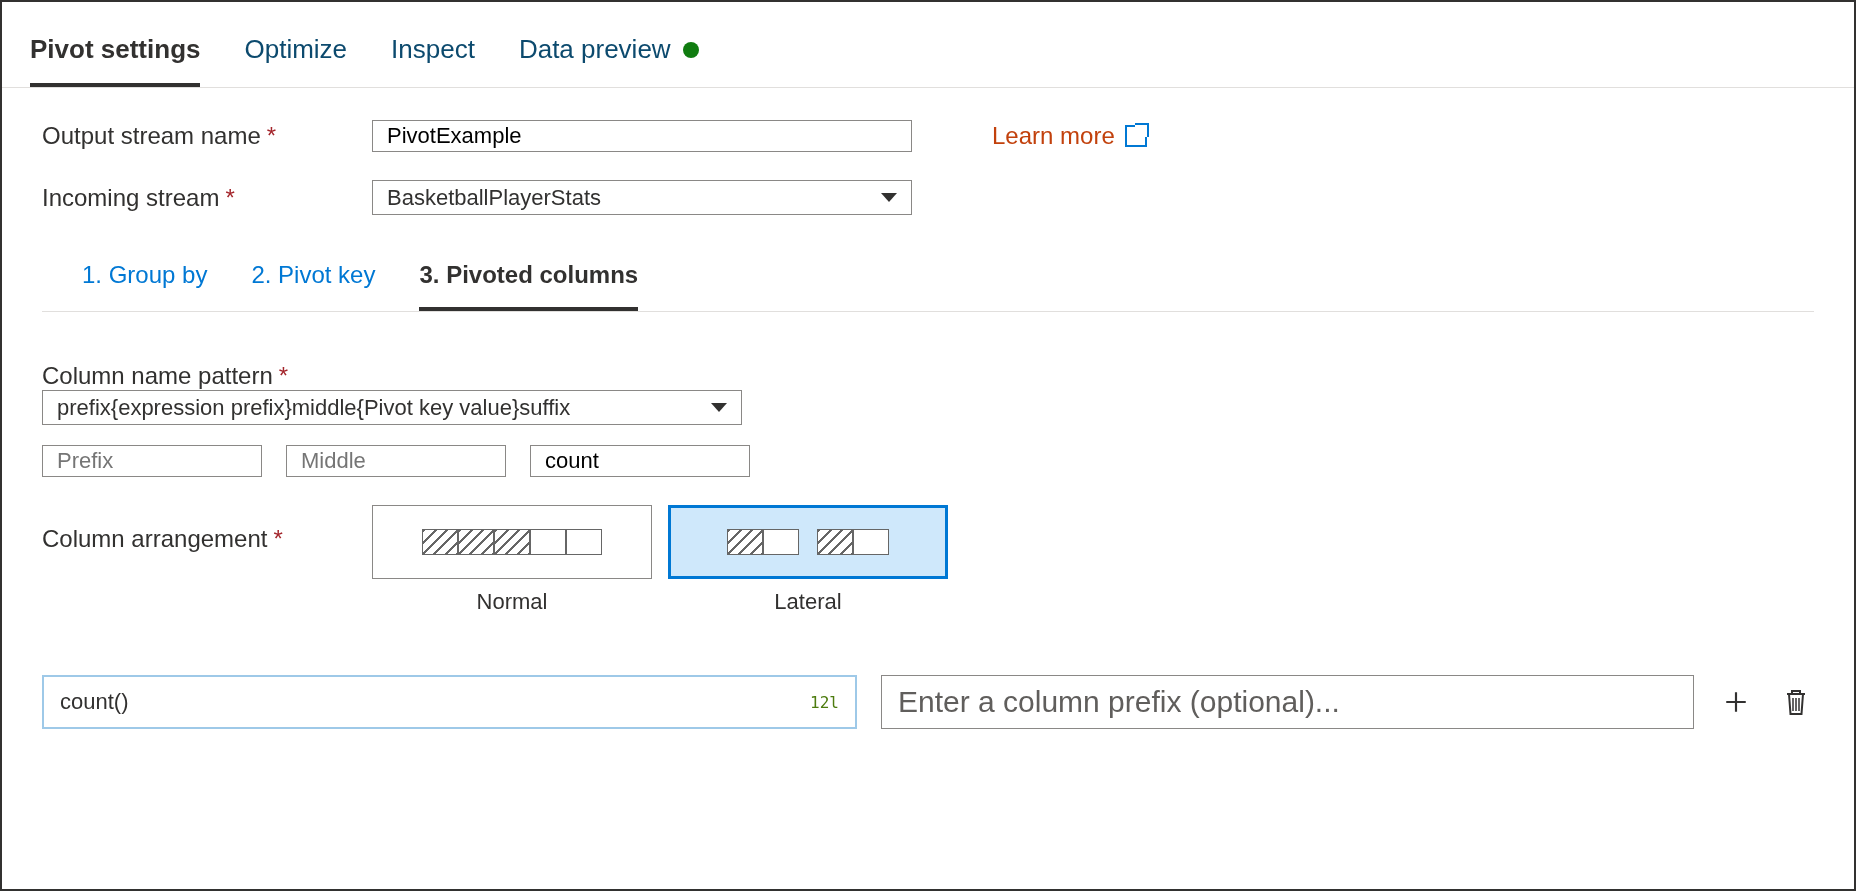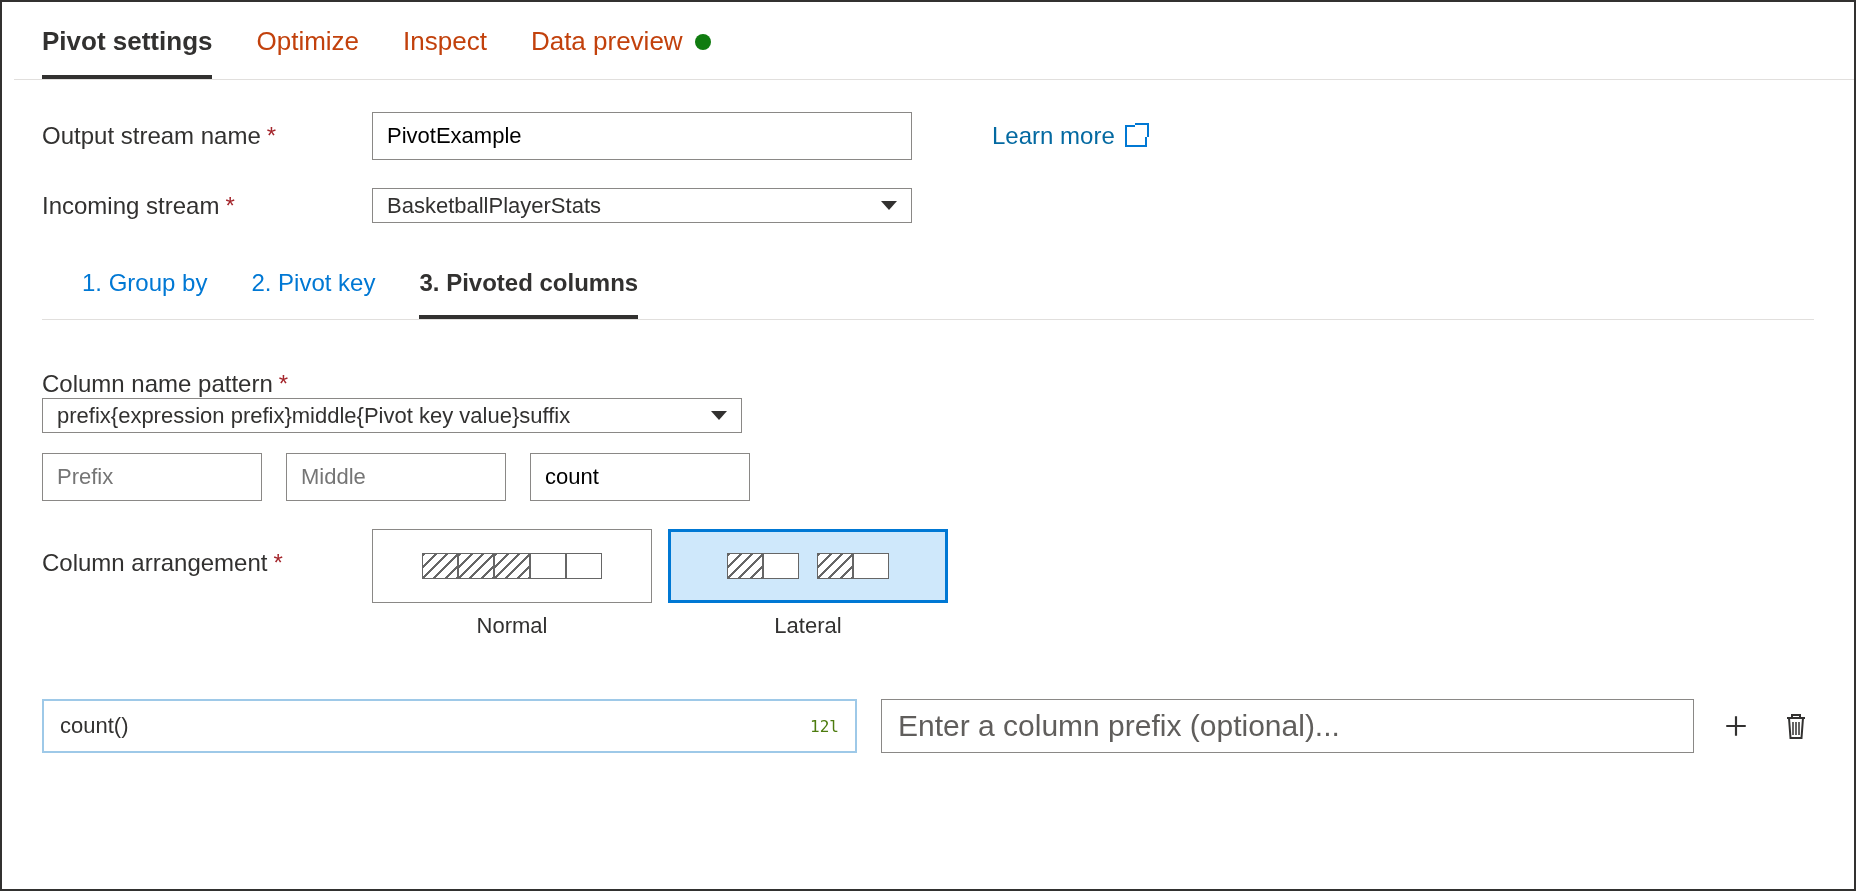--- a/index.html
+++ b/index.html
@@ -15,28 +15,27 @@
     width: 1856px;
     height: 891px;
     padding: 0;
     overflow: hidden;
   }
   
   .top-tabs {
     display: flex;
     align-items: flex-end;
     gap: 44px;
-    padding: 24px 28px 0 28px;
+    padding: 32px 28px 0 28px;
     border-bottom: 1px solid #e1dfdd;
-    margin-left: 12px;
   }
   .top-tab {
     font-size: 26px;
     padding-bottom: 18px;
-    color: #c2410c;
+    color: #0c4a6e;
     cursor: pointer;
     border-bottom: 4px solid transparent;
     display: flex;
     align-items: center;
     gap: 12px;
   }
   .top-tab.active {
     color: #323130;
     font-weight: 600;
     border-bottom-color: #323130;
@@ -65,21 +64,21 @@
   .required {
     color: #a4262c;
     margin-left: 6px;
   }
   .text-input {
     font-family: inherit;
     font-size: 22px;
     padding: 10px 14px;
     border: 1px solid #8a8886;
     width: 540px;
-    height: 48px;
+    height: 32px;
   }
   .dropdown {
     font-family: inherit;
     font-size: 22px;
     padding: 10px 14px;
     border: 1px solid #8a8886;
     width: 540px;
     height: 35px;
     position: relative;
     display: flex;
@@ -87,21 +86,21 @@
     justify-content: space-between;
     cursor: pointer;
   }
   .caret-down {
     width: 0; height: 0;
     border-left: 8px solid transparent;
     border-right: 8px solid transparent;
     border-top: 9px solid #323130;
   }
   .learn-more {
-    color: #0369a1;
+    color: #c2410c;
     font-size: 24px;
     margin-left: 80px;
     cursor: pointer;
     display: inline-flex;
     align-items: center;
     gap: 10px;
   }
   .ext-icon {
     width: 22px; height: 22px;
     border: 2px solid #0078d4;

